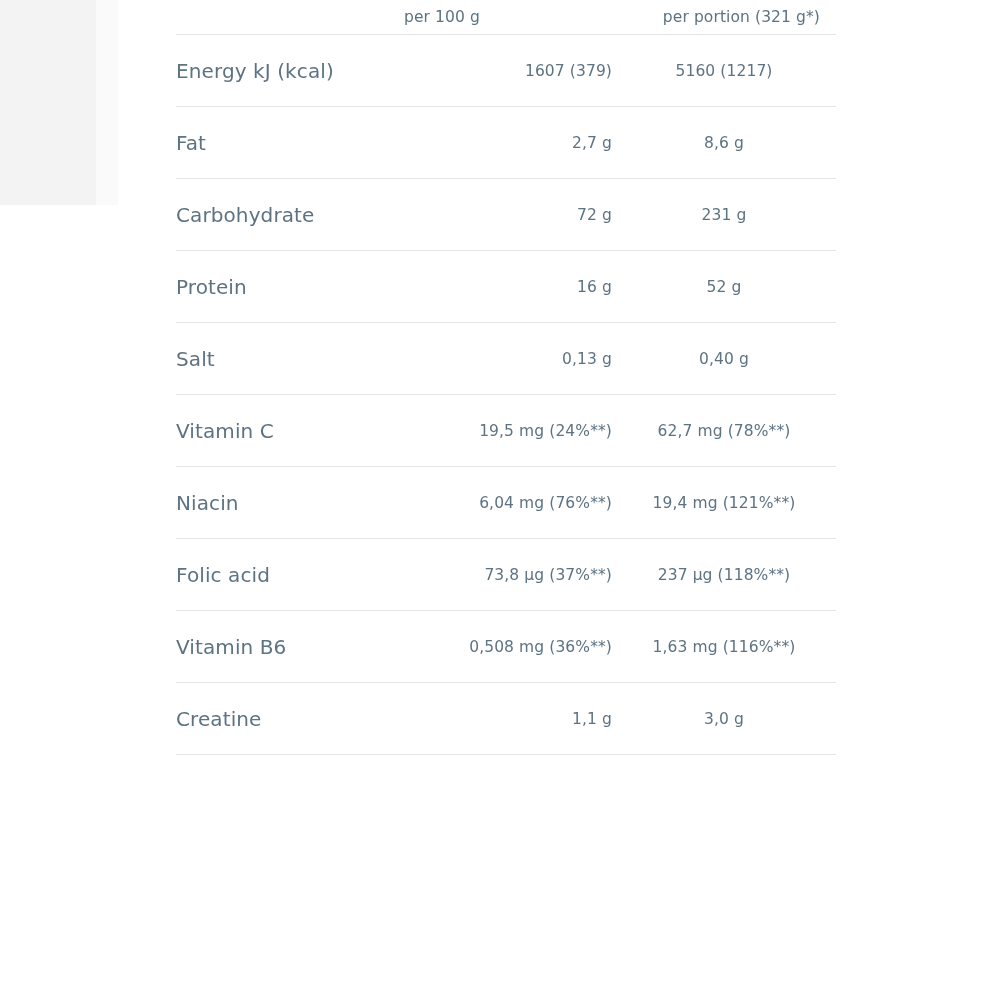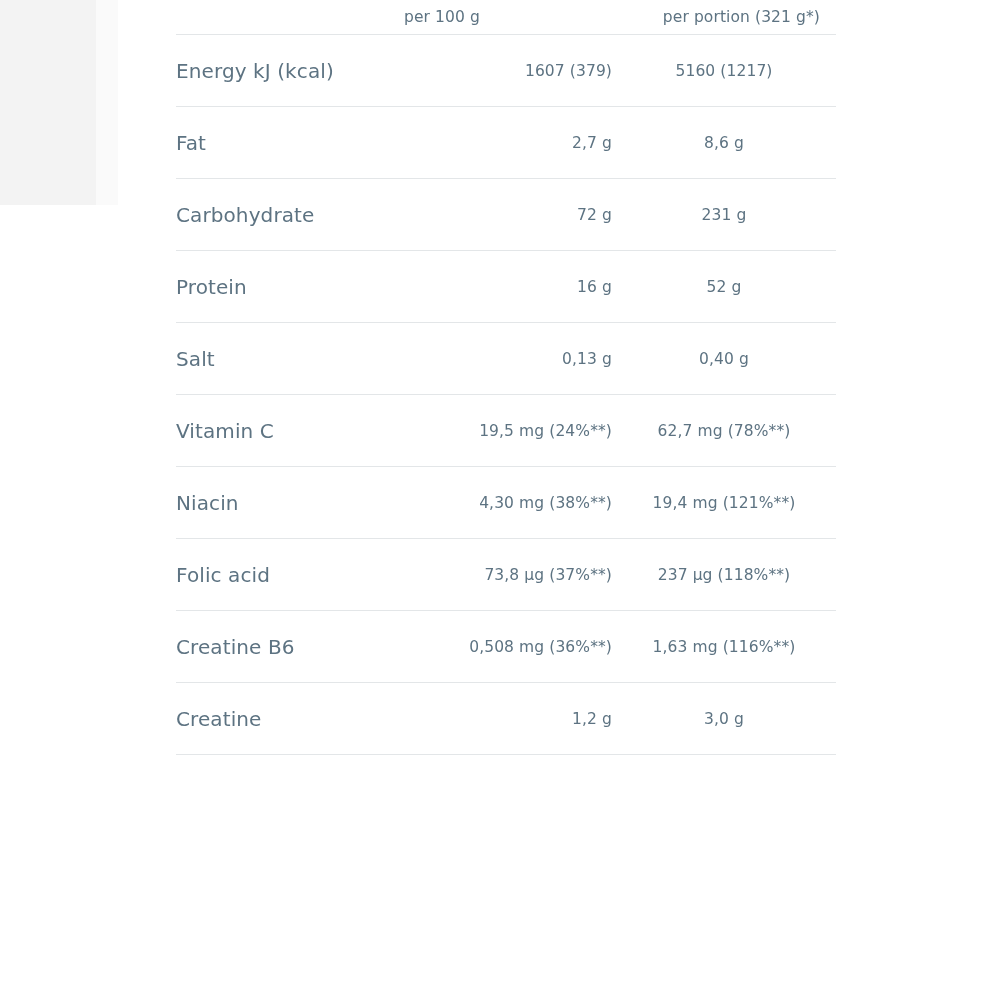--- a/index.html
+++ b/index.html
@@ -145,34 +145,34 @@
           <td class="cell-100">0,13 g</td>
           <td class="cell-portion">0,40 g</td>
         </tr>
         <tr>
           <td class="cell-name">Vitamin C</td>
           <td class="cell-100">19,5 mg (24%**)</td>
           <td class="cell-portion">62,7 mg (78%**)</td>
         </tr>
         <tr>
           <td class="cell-name">Niacin</td>
-          <td class="cell-100">4,30 mg (38%**)</td>
+          <td class="cell-100">6,04 mg (76%**)</td>
           <td class="cell-portion">19,4 mg (121%**)</td>
         </tr>
         <tr>
           <td class="cell-name">Folic acid</td>
           <td class="cell-100">73,8 µg (37%**)</td>
           <td class="cell-portion">237 µg (118%**)</td>
         </tr>
         <tr>
-          <td class="cell-name">Creatine B6</td>
+          <td class="cell-name">Vitamin B6</td>
           <td class="cell-100">0,508 mg (36%**)</td>
           <td class="cell-portion">1,63 mg (116%**)</td>
         </tr>
         <tr>
           <td class="cell-name">Creatine</td>
-          <td class="cell-100">1,2 g</td>
+          <td class="cell-100">1,1 g</td>
           <td class="cell-portion">3,0 g</td>
         </tr>
       </tbody>
   </table>
 
 </div>
 
 </body></html>

